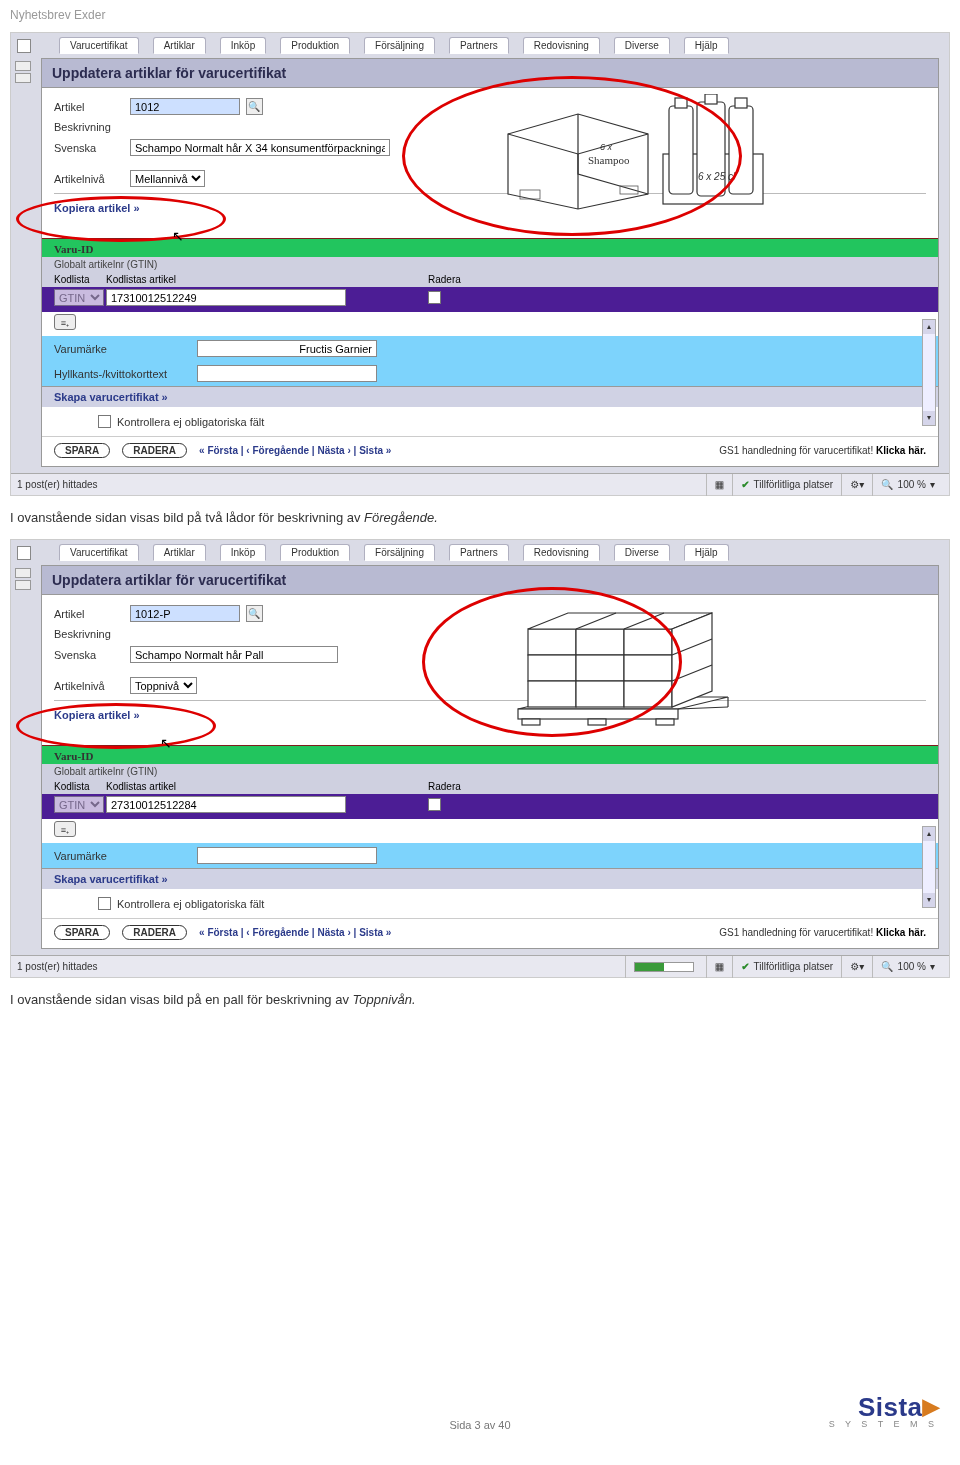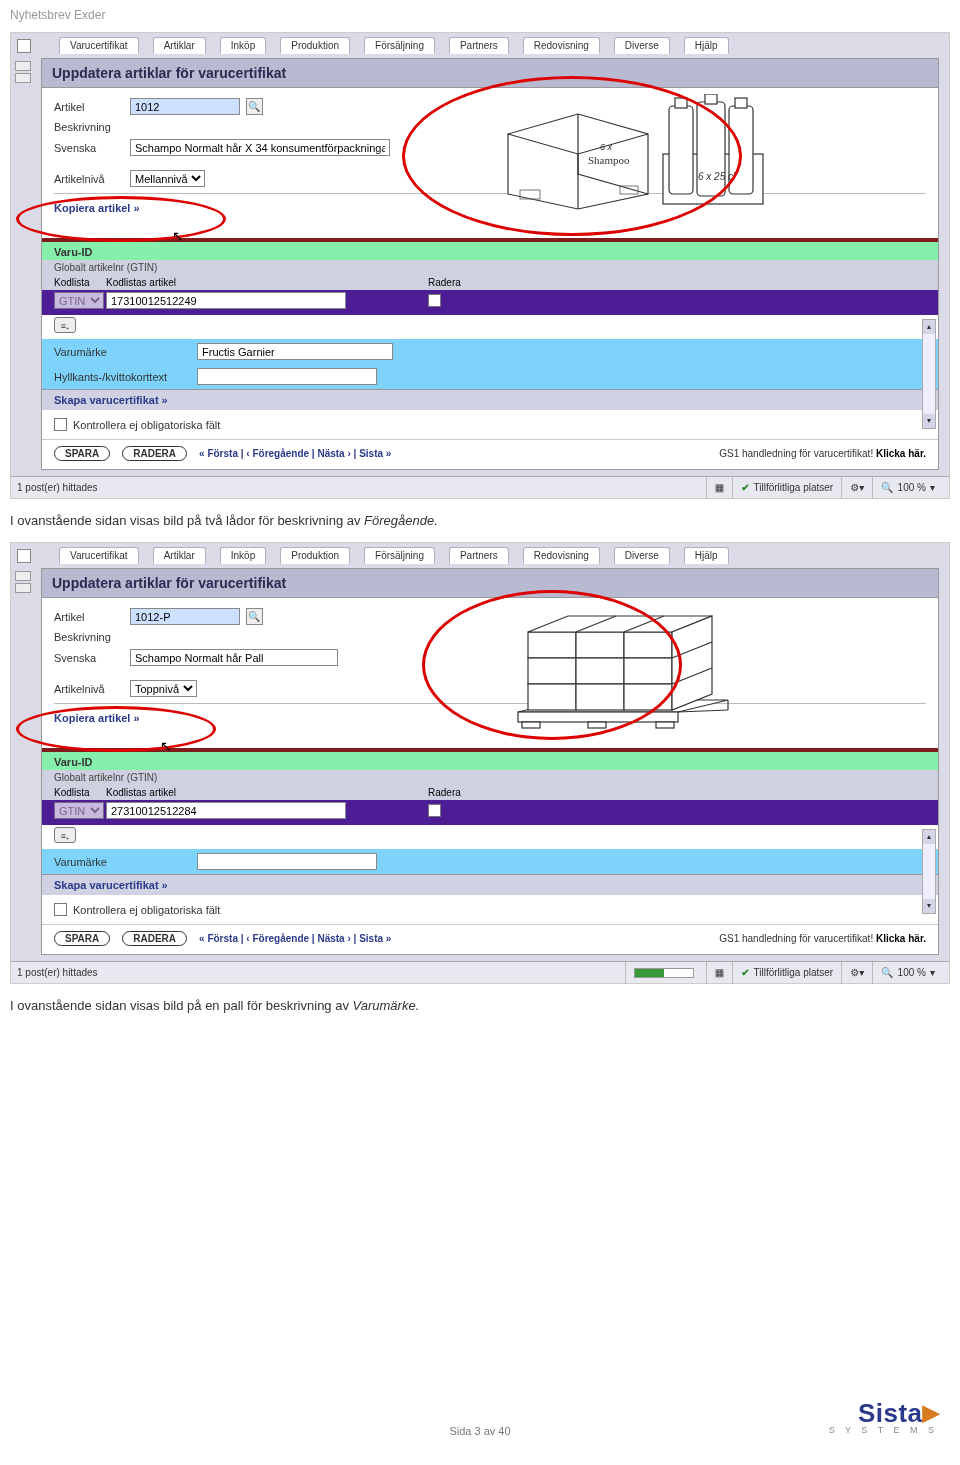--- a/index.html
+++ b/index.html
@@ -112,22 +112,23 @@
     align-items: center;
     justify-content: center;
     cursor: pointer;
     font-size: 10px;
   }
   .link-blue { color: #2b3a8a; font-weight: bold; font-size: 11px; padding: 6px 0; display: inline-block; }
   .hr { border-top: 1px solid #bbb; margin: 2px 0; }
   .section-h {
     font-weight: bold;
     padding: 4px 12px 2px 12px;
-    background: #86efac;
-    border-top: 4px solid #7f1d1d;
+    background: #22c55e;
+    border-top: 1px solid #7f1d1d;
+    font-family: Liberation Serif, serif;
   }
   .sub-h {
     padding: 2px 12px;
     font-size: 10px;
     color: #444;
     background: #cfd0e0;
   }
   .grid-row {
     display: flex;
     gap: 2px;
@@ -144,21 +145,21 @@
     width: 22px; height: 16px;
     border: 1px solid #777;
     border-radius: 3px;
     background: #eee;
     display: inline-flex; align-items: center; justify-content: center;
     font-size: 9px; cursor: pointer;
   }
   .plain-row { padding: 4px 12px; display: flex; align-items: center; gap: 8px; background: #7dd3fc; }
   .plain-row label { width: 135px; }
   .link-bar { background: #d0d2e4; padding: 4px 12px; border-top: 1px solid #999; }
-  .check-row { padding: 8px 12px; display: flex; align-items: center; gap: 6px; background: #fff; }
+  .check-row { padding: 8px 12px; display: flex; align-items: center; gap: 6px; background: #fff; margin-left: 44px; }
   .btn-row {
     padding: 6px 12px 8px 12px;
     background: #fff;
     display: flex;
     align-items: center;
     gap: 12px;
     border-top: 1px solid #ccc;
   }
   .pill-btn {
     border: 1px solid #333;
@@ -340,21 +341,21 @@
     <div class="grid-row data">
       <select class="col-kod" disabled="" style="color:#888;"><option>GTIN</option></select>
       <input class="col-art" type="text" value="17310012512249" style="">
       <span style="margin-left:80px;" class="chk"></span>
     </div>
     <div style="padding:2px 12px 6px 12px; background:#fff;">
       <span class="small-btn">≡₊</span>
     </div>
     <div class="plain-row">
       <label>Varumärke</label>
-      <input type="text" style="width: 196px;" value="Fructis Garnier">
+      <input type="text" style="width: 180px; text-align: right;" value="Fructis Garnier">
     </div>
     <div class="plain-row">
       <label>Hyllkants-/kvittokorttext</label>
       <input type="text" style="width: 180px;">
     </div>
     <div class="link-bar"><a class="link-blue" style="padding:0;">Skapa varucertifikat »</a></div>
     <div class="check-row">
       <span class="chk"></span>
       <span>Kontrollera ej obligatoriska fält</span>
     </div>
@@ -534,21 +535,21 @@
       </div>
     <div class="sb-box">
         <span>🔍</span>
         <span>100 %</span>
         <span> ▾</span>
       </div>
   </div>
 </div>
 
 <div class="caption">
-  <span>I ovanstående sidan visas bild på en pall för beskrivning av </span><i>Varumärke.</i>
+  <span>I ovanstående sidan visas bild på en pall för beskrivning av </span><i>Toppnivån.</i>
 </div>
 
 <div class="footer-area">
   <div class="page-no">Sida 3 av 40</div>
   <div class="logo">
     <span class="big"><span>Sista</span><span class="tri">▶</span></span>
     <span class="small">S Y S T E M S</span>
   </div>
 </div>
 

